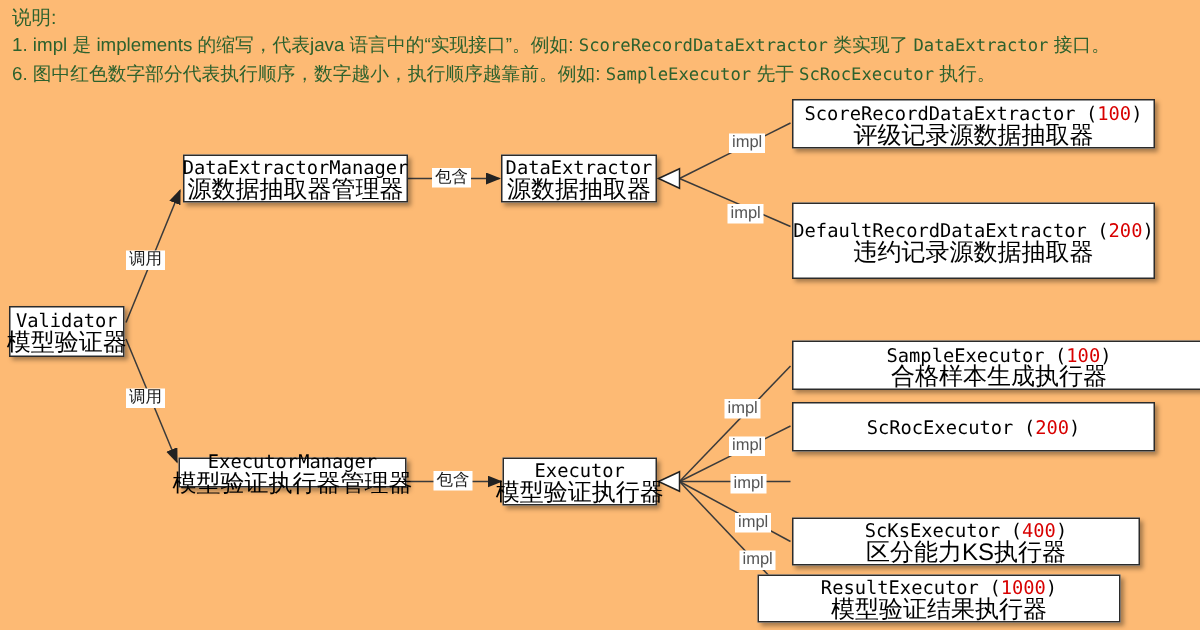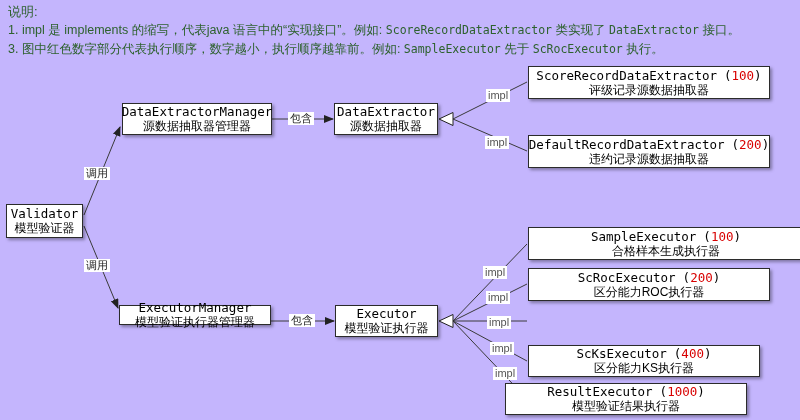--- a/index.html
+++ b/index.html
@@ -1,48 +1,48 @@
 <!DOCTYPE html>
 <html><head>
 <meta charset="utf-8">
 <style>
   html,body{margin:0;padding:0;background:#fff;}
-  #canvas{position:relative;width:800px;height:420px;background:#c4b5fd;overflow:hidden;
+  #canvas{position:relative;width:800px;height:420px;background:#fdba74;overflow:hidden;
           font-family:"Liberation Sans","DejaVu Sans",sans-serif;}
   
   .note{position:absolute;left:8px;top:2px;color:#2d612d;white-space:nowrap;}
   .note-heading{font-size:13px;line-height:19px;}
   .note-line{font-size:12.5px;line-height:19px;}
   .ncode{font-family:"DejaVu Sans Mono","Liberation Mono",monospace;font-size:11.5px;}
   
   svg.wires{position:absolute;left:0;top:0;pointer-events:none;}
   
   .node{position:absolute;box-sizing:border-box;background:#fff;border:1px solid #2b2b2b;
         box-shadow:2px 2px 3px rgba(0,0,0,0.35);display:flex;flex-direction:column;
         align-items:center;justify-content:center;text-align:left;z-index:2;}
   .node .en{font-family:"DejaVu Sans Mono","Liberation Mono",monospace;font-size:12.5px;
             line-height:15px;color:#000;white-space:nowrap;}
-  .node .cn{font-size:12px;line-height:15px;color:#000;white-space:nowrap;}
+  .node .cn{font-size:16px;line-height:15px;color:#000;white-space:nowrap;}
   .order{color:#d80000;}
   .paren{color:#000;}
   .paren.open{margin-left:7px;}
   
   .edge-label{position:absolute;font-size:11px;line-height:13px;color:#1a1a1a;
               background:#fff;padding:0 2px;z-index:3;white-space:nowrap;}
   .edge-label.impl{color:#555;}
 </style>
 </head>
 <body>
 
 <div id="canvas">
 
   <div class="note">
     <div class="note-heading">说明:</div>
     <div class="note-line"><span>1. impl 是 implements 的缩写，代表java 语言中的“实现接口”。例如: </span><span class="ncode">ScoreRecordDataExtractor</span><span> 类实现了 </span><span class="ncode">DataExtractor</span><span> 接口。</span></div>
-    <div class="note-line"><span>3. 图中红色数字部分代表执行顺序，数字越小，执行顺序越靠前。例如: </span><span class="ncode">SampleExecutor</span><span> 先于 </span><span class="ncode">ScRocExecutor</span><span> 执行。</span></div>
+    <div class="note-line"><span>6. 图中红色数字部分代表执行顺序，数字越小，执行顺序越靠前。例如: </span><span class="ncode">SampleExecutor</span><span> 先于 </span><span class="ncode">ScRocExecutor</span><span> 执行。</span></div>
   </div>
 
   <svg class="wires" width="800" height="420" viewBox="0 0 800 420">
     <defs>
       <marker id="arrow" markerWidth="11" markerHeight="9" refX="9" refY="4" orient="auto" markerUnits="userSpaceOnUse">
         <path d="M0,0 L10,4 L0,8 Z" fill="#222"></path>
       </marker>
     </defs>
     <g stroke="#3a3a3a" stroke-width="1" fill="none">
 
@@ -101,33 +101,32 @@
   <div class="node" style="left:335px;top:305px;width:103px;height:32px">
     <div class="en">Executor</div>
     <div class="cn">模型验证执行器</div>
   </div>
 
   <div class="node" style="left:528px;top:66px;width:242px;height:33px">
     <div class="en"><span>ScoreRecordDataExtractor</span><span class="paren open">(</span><span class="order">100</span><span class="paren">)</span></div>
     <div class="cn">评级记录源数据抽取器</div>
   </div>
 
-  <div class="node" style="left:528px;top:135px;width:242px;height:33px">
+  <div class="node" style="left:528px;top:135px;width:242px;height:51px">
     <div class="en"><span>DefaultRecordDataExtractor</span><span class="paren open">(</span><span class="order">200</span><span class="paren">)</span></div>
     <div class="cn">违约记录源数据抽取器</div>
   </div>
 
   <div class="node" style="left:528px;top:227px;width:276px;height:33px">
     <div class="en"><span>SampleExecutor</span><span class="paren open">(</span><span class="order">100</span><span class="paren">)</span></div>
     <div class="cn">合格样本生成执行器</div>
   </div>
 
   <div class="node" style="left:528px;top:268px;width:242px;height:33px">
     <div class="en"><span>ScRocExecutor</span><span class="paren open">(</span><span class="order">200</span><span class="paren">)</span></div>
-    <div class="cn">区分能力ROC执行器</div>
   </div>
 
 
   <div class="node" style="left:528px;top:345px;width:232px;height:32px">
     <div class="en"><span>ScKsExecutor</span><span class="paren open">(</span><span class="order">400</span><span class="paren">)</span></div>
     <div class="cn">区分能力KS执行器</div>
   </div>
 
   <div class="node" style="left:505px;top:383px;width:242px;height:32px">
     <div class="en"><span>ResultExecutor</span><span class="paren open">(</span><span class="order">1000</span><span class="paren">)</span></div>

